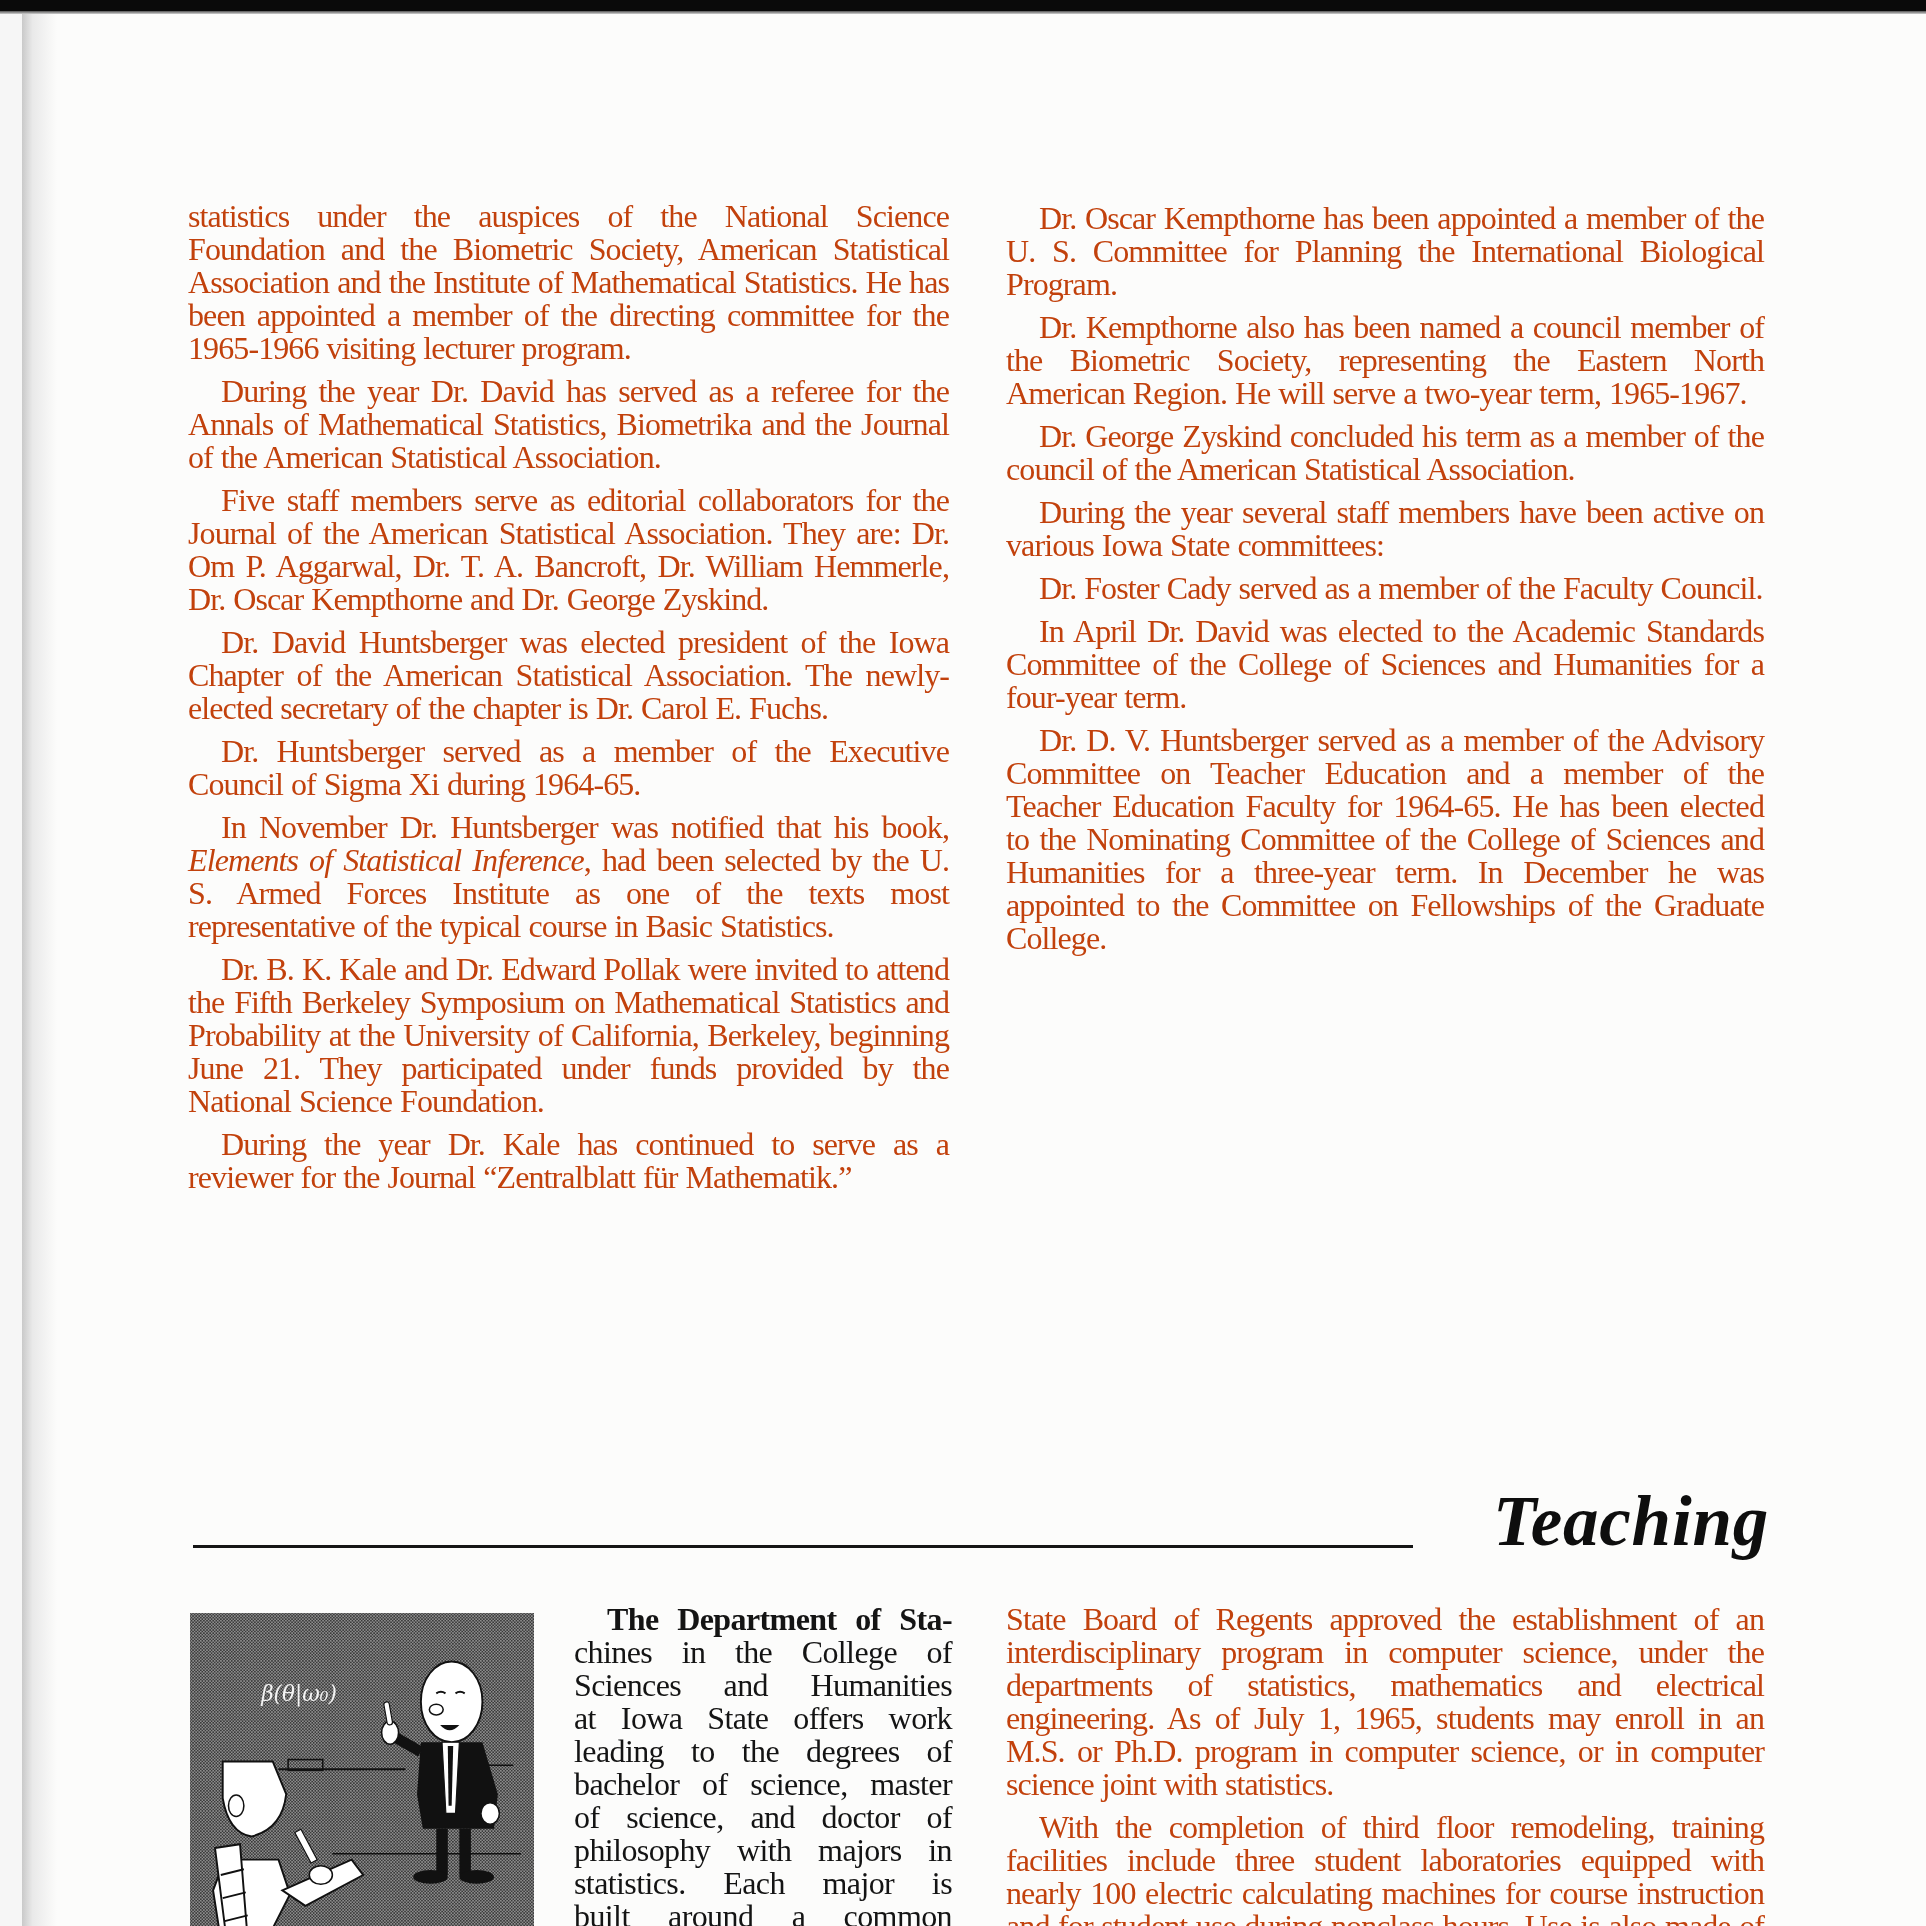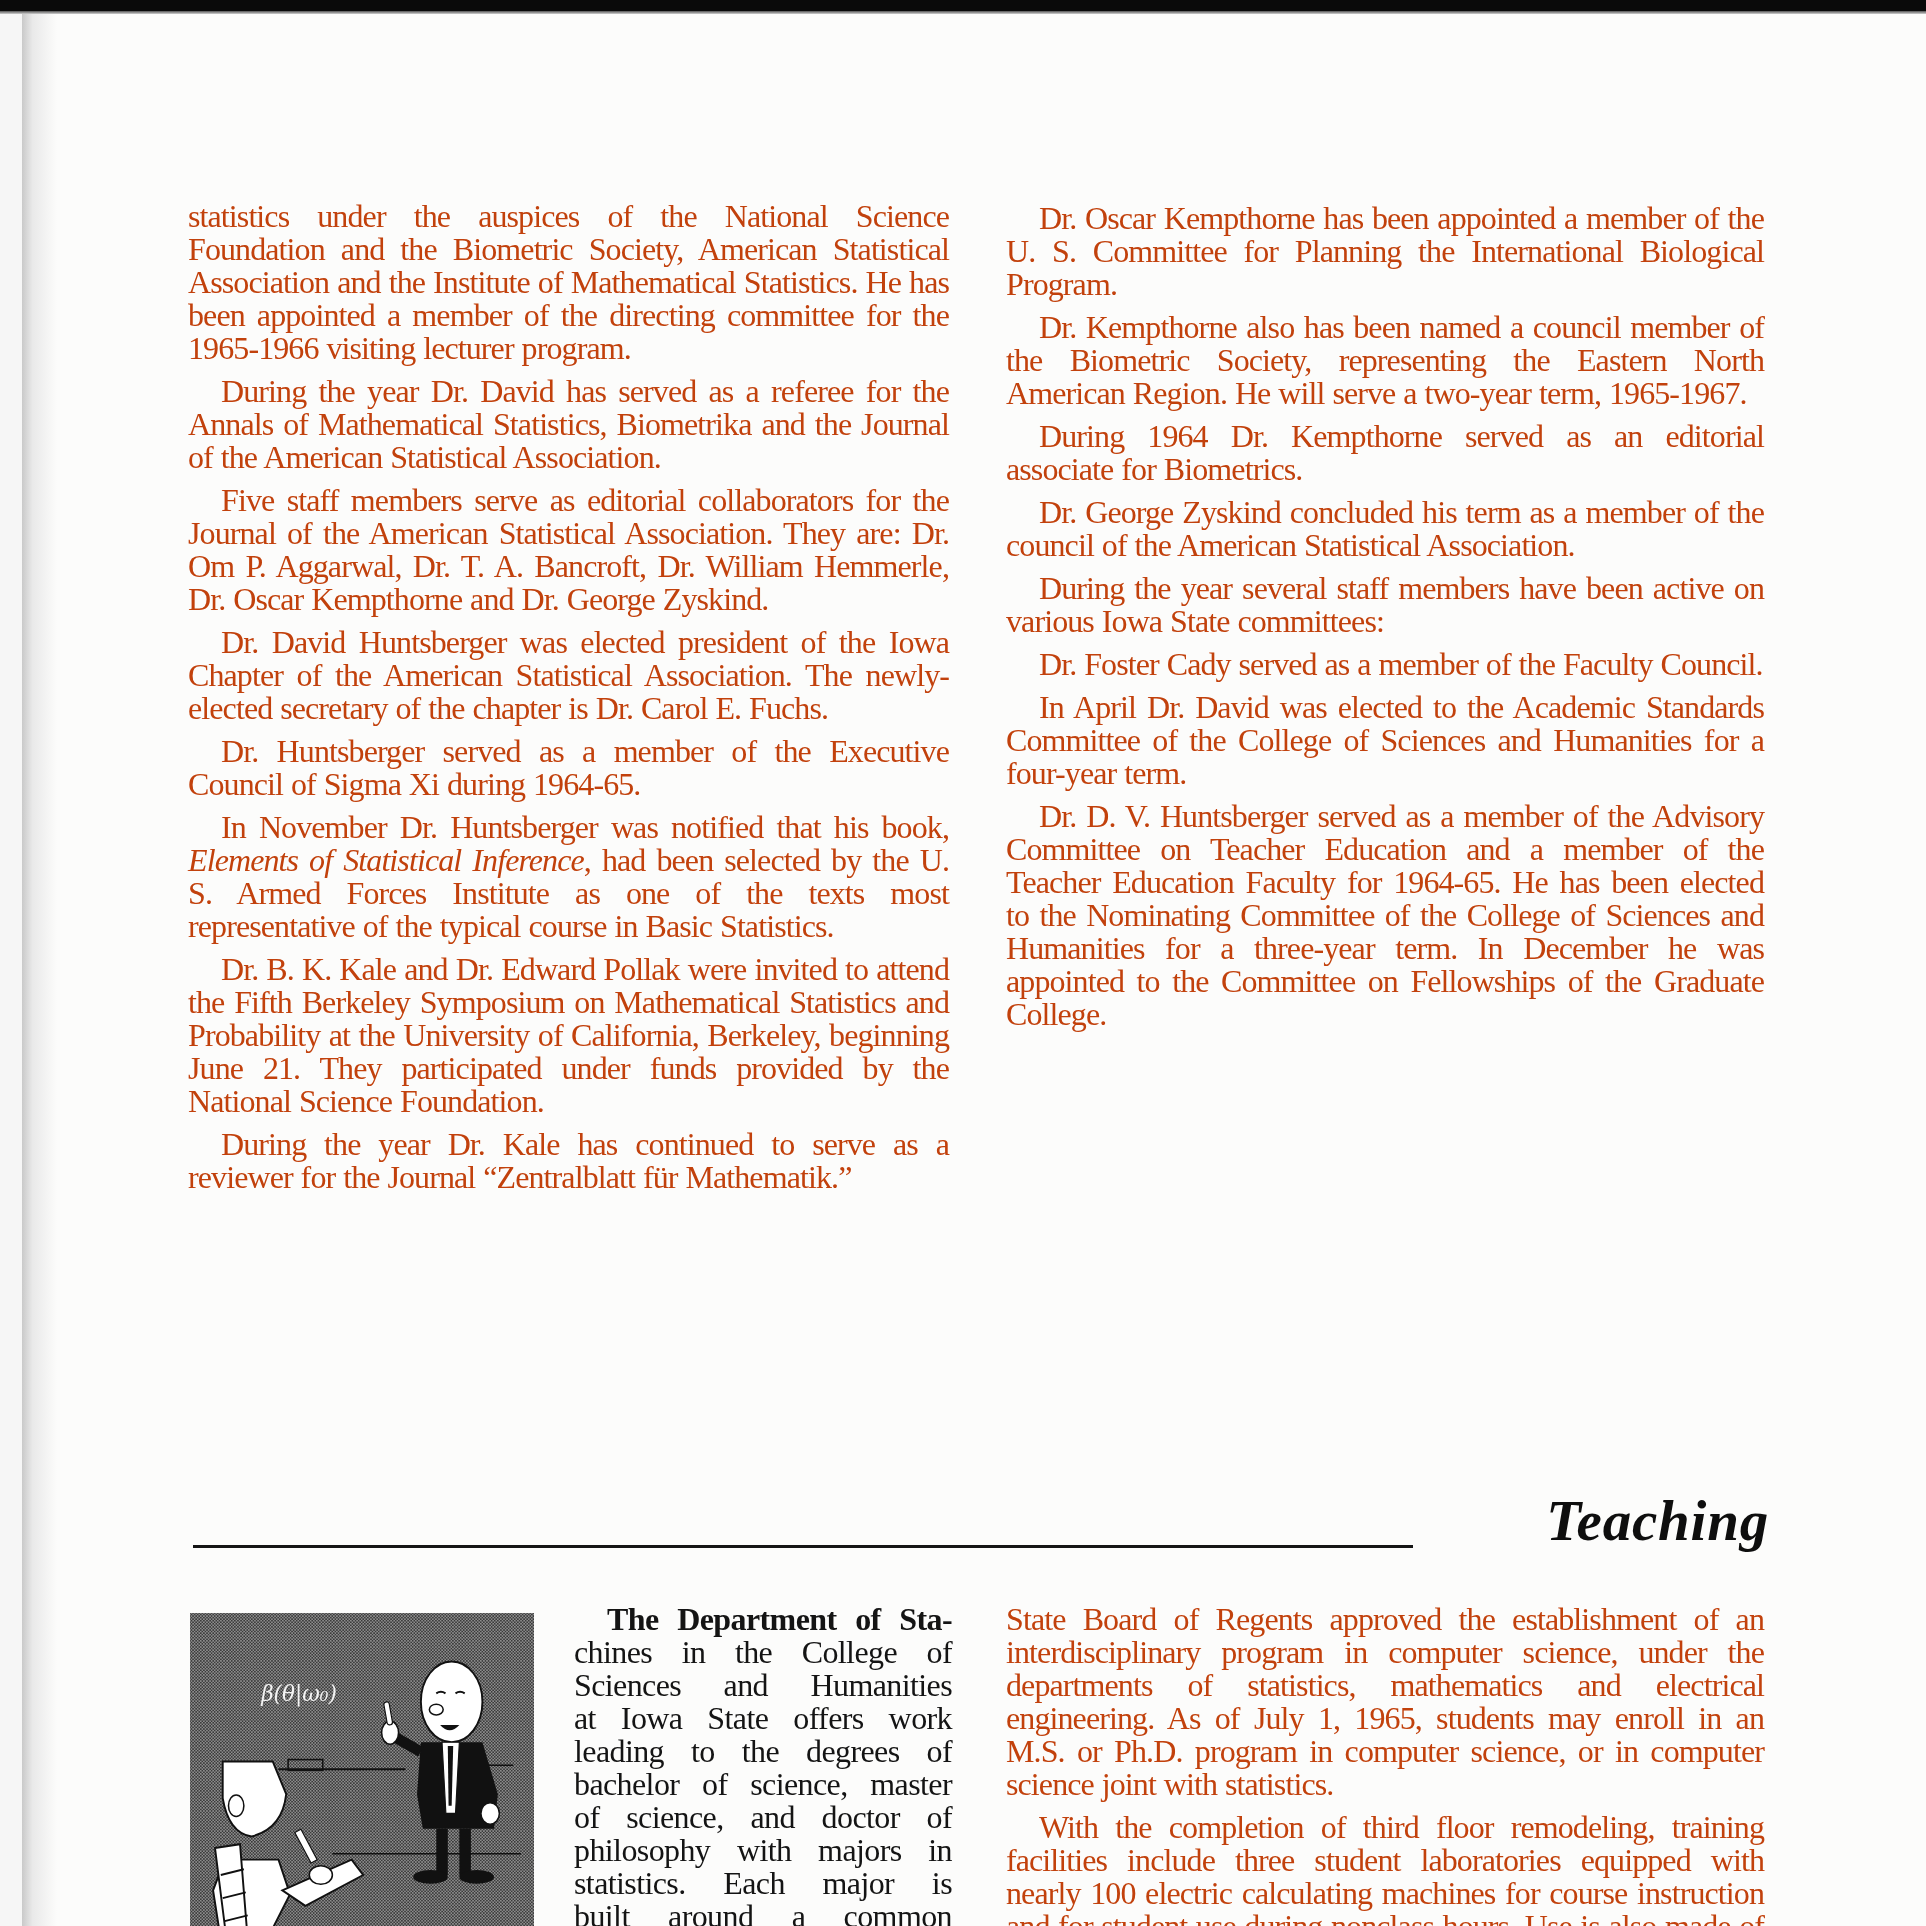--- a/index.html
+++ b/index.html
@@ -14,21 +14,21 @@
   .col { position: absolute; font-family: "Liberation Serif", "DejaVu Serif", serif; color: #c2410c; font-size: 32px; line-height: 33px; text-align: justify; hyphens: manual; letter-spacing: -0.9px; word-spacing: 0.8px; }
   .col p { margin: 0 0 10px 0; text-indent: 33px; }
   .col p.cont { text-indent: 0; }
   .col p:last-child { margin-bottom: 0; }
   .col em { font-style: italic; }
 
   .col-left-top { left: 188px; top: 200px; width: 761px; }
   .col-right-top { left: 1006px; top: 202px; width: 758px; }
 
   .section-rule { position: absolute; left: 193px; top: 1545px; width: 1220px; height: 3.1px; background: #151515; }
-  .section-title { position: absolute; left: 1415px; top: 1475px; width: 354px; text-align: right; font-family: "Liberation Serif", "DejaVu Serif", serif; font-style: italic; font-weight: bold; font-size: 57px; line-height: 92px; color: #0e0e0e; letter-spacing: 0.8px; }
+  .section-title { position: absolute; left: 1415px; top: 1475px; width: 354px; text-align: right; font-family: "Liberation Serif", "DejaVu Serif", serif; font-style: italic; font-weight: bold; font-size: 71px; line-height: 92px; color: #0e0e0e; letter-spacing: 0.8px; }
 
   .cartoon { position: absolute; left: 190px; top: 1613px; width: 344px; height: 327px; background-color: #8d8d8d;
     background-image: radial-gradient(#3a3a3a 28%, transparent 30%), radial-gradient(#3a3a3a 28%, transparent 30%);
     background-size: 3.1px 3.1px; background-position: 0 0, 1.5px 1.5px; }
   .cartoon svg { position: absolute; left: 0; top: 0; width: 344px; height: 327px; }
   .chalk-formula { font-family: "DejaVu Serif", serif; font-style: italic; }
   .teach-float-text { position: absolute; left: 574px; top: 1603px; width: 378px; font-family: "Liberation Serif", "DejaVu Serif", serif; color: #141414; font-size: 32px; line-height: 33px; text-align: justify; letter-spacing: -0.6px; word-spacing: 1.5px; }
   .teach-float-text .line { display: block; text-align-last: justify; height: 33px; }
   .teach-float-text .line.first { text-indent: 33px; font-weight: bold; }
   .teach-right { left: 1006px; top: 1603px; width: 758px; }
@@ -50,21 +50,20 @@
     <p>Dr. David Huntsberger was elected president of the Iowa Chapter of the American Statistical Association. The newly-elected secretary of the chapter is Dr. Carol E. Fuchs.</p>
     <p>Dr. Huntsberger served as a member of the Execu­tive Council of Sigma Xi during 1964-65.</p>
     <p><span>In November Dr. Huntsberger was notified that his book, </span><em>Elements of Statistical Inference</em><span>, had been se­lected by the U. S. Armed Forces Institute as one of the texts most representative of the typical course in Basic Statistics.</span></p>
     <p>Dr. B. K. Kale and Dr. Edward Pollak were invited to attend the Fifth Berkeley Symposium on Mathe­matical Statistics and Probability at the University of California, Berkeley, beginning June 21. They partici­pated under funds provided by the National Science Foundation.</p>
     <p>During the year Dr. Kale has continued to serve as a reviewer for the Journal “Zentralblatt für Mathe­matik.”</p>
   </div>
 
   <div class="col col-right-top">
     <p>Dr. Oscar Kempthorne has been appointed a mem­ber of the U. S. Committee for Planning the Inter­national Biological Program.</p>
     <p>Dr. Kempthorne also has been named a council member of the Biometric Society, representing the Eastern North American Region. He will serve a two-year term, 1965-1967.</p>
-    <p>During 1964 Dr. Kempthorne served as an editorial associate for Biometrics.</p>
     <p>Dr. George Zyskind concluded his term as a mem­ber of the council of the American Statistical Associ­ation.</p>
     <p>During the year several staff members have been active on various Iowa State committees:</p>
     <p>Dr. Foster Cady served as a member of the Faculty Council.</p>
     <p>In April Dr. David was elected to the Academic Standards Committee of the College of Sciences and Humanities for a four-year term.</p>
     <p>Dr. D. V. Huntsberger served as a member of the Advisory Committee on Teacher Education and a member of the Teacher Education Faculty for 1964-65. He has been elected to the Nominating Commit­tee of the College of Sciences and Humanities for a three-year term. In December he was appointed to the Committee on Fellowships of the Graduate Col­lege.</p>
   </div>
 
   <div class="section-rule"></div>
   <div class="section-title">Teaching</div>
 

